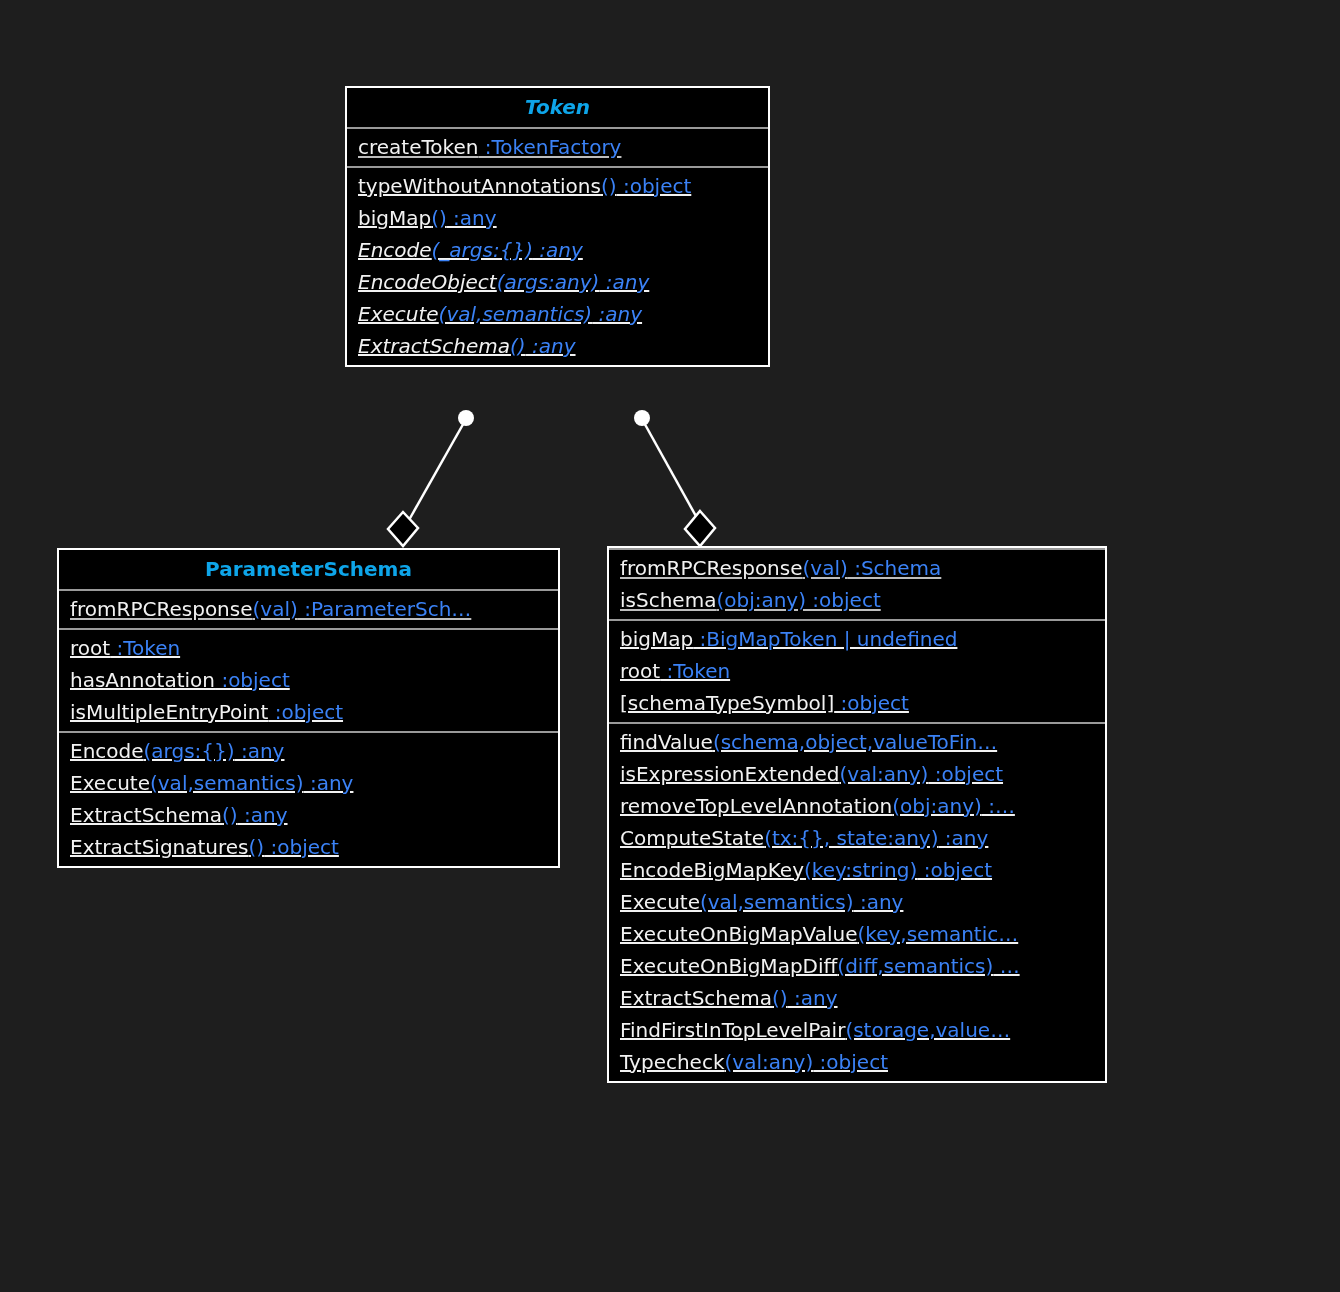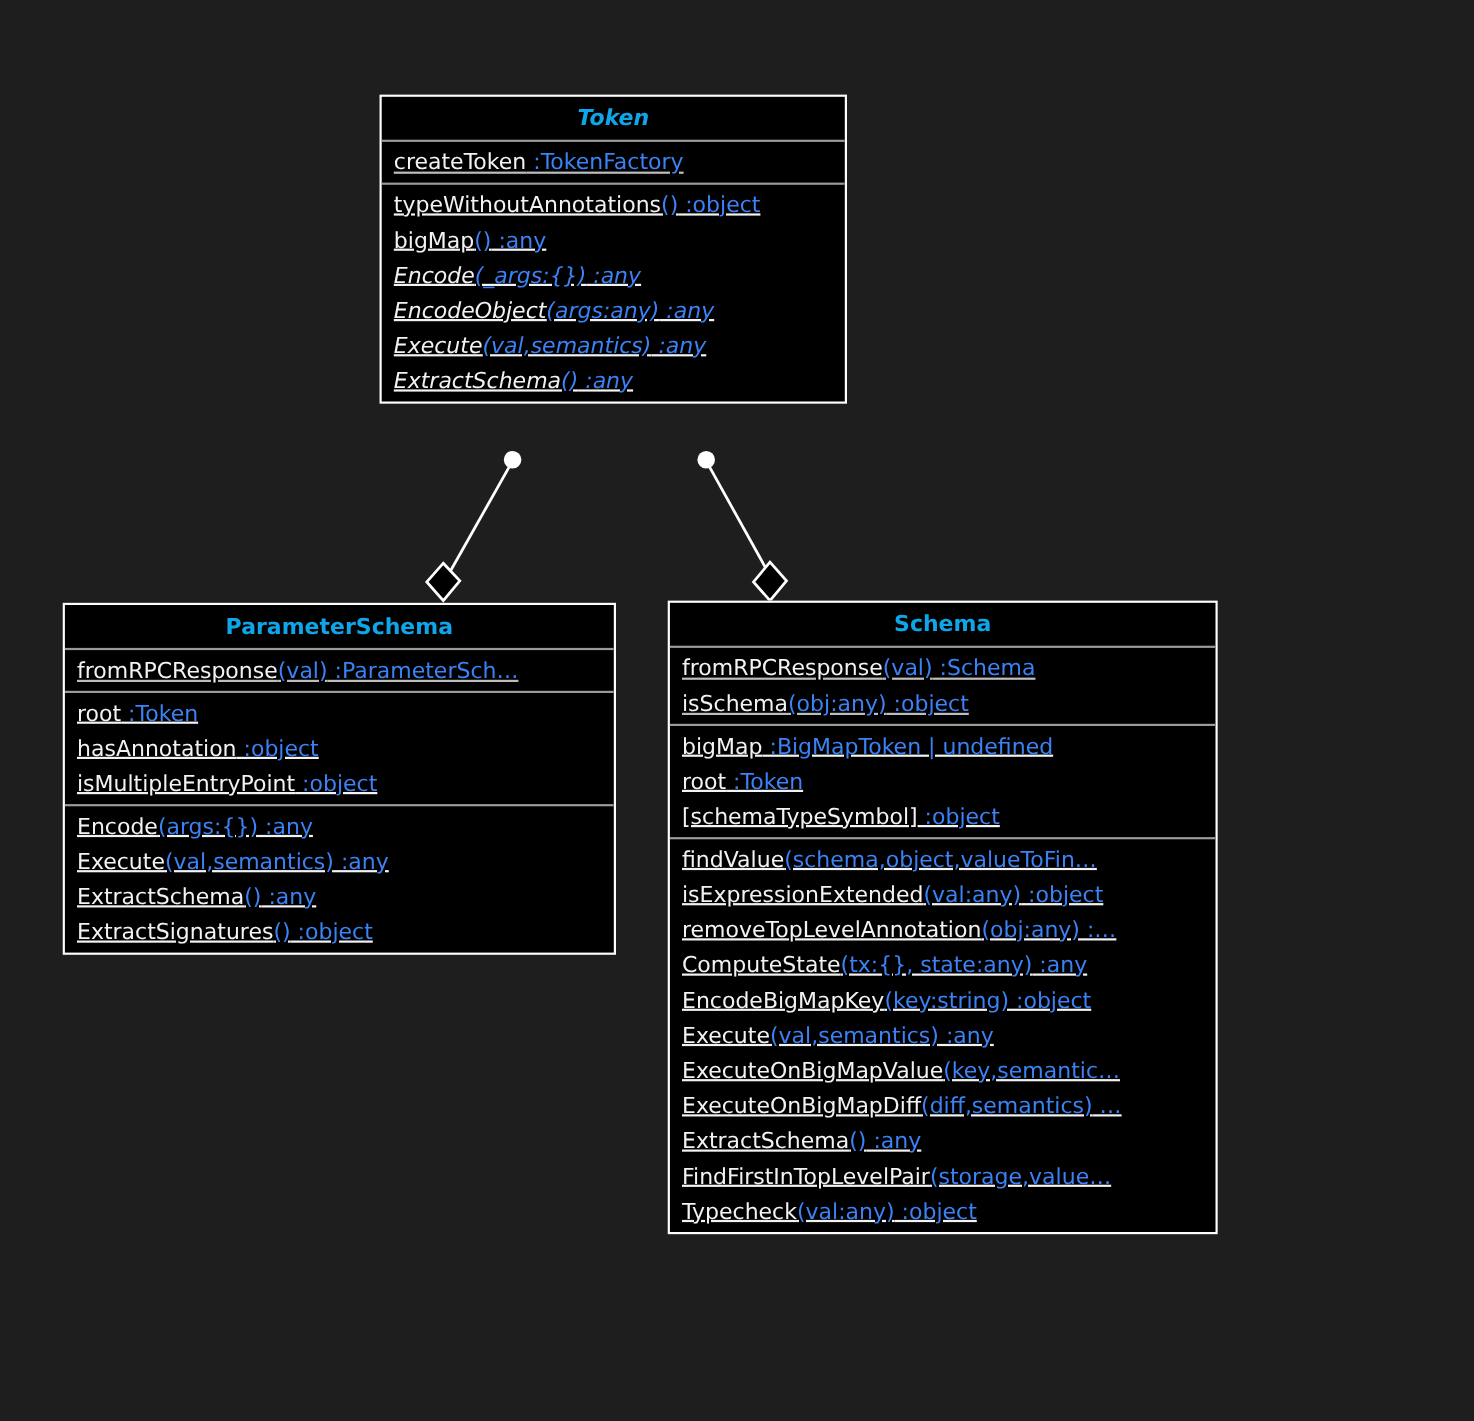--- a/index.html
+++ b/index.html
@@ -124,21 +124,20 @@
       </div>
     <div class="compartment">
         <div class="member"><span class="name">Encode</span><span class="sig">(args:{})</span><span class="type"> :any</span></div>
         <div class="member"><span class="name">Execute</span><span class="sig">(val,semantics)</span><span class="type"> :any</span></div>
         <div class="member"><span class="name">ExtractSchema</span><span class="sig">()</span><span class="type"> :any</span></div>
         <div class="member"><span class="name">ExtractSignatures</span><span class="sig">()</span><span class="type"> :object</span></div>
       </div>
   </div>
 
   <div class="uml-class" style="left:607px; top:546px; width:500px;">
-    <div class="class-title">Schema</div>
     <div class="compartment">
         <div class="member static"><span class="name">fromRPCResponse</span><span class="sig">(val)</span><span class="type"> :Schema</span></div>
         <div class="member static"><span class="name">isSchema</span><span class="sig">(obj:any)</span><span class="type"> :object</span></div>
       </div>
     <div class="compartment">
         <div class="member"><span class="name">bigMap</span><span class="type"> :BigMapToken | undefined</span></div>
         <div class="member"><span class="name">root</span><span class="type"> :Token</span></div>
         <div class="member"><span class="name">[schemaTypeSymbol]</span><span class="type"> :object</span></div>
       </div>
     <div class="compartment">

